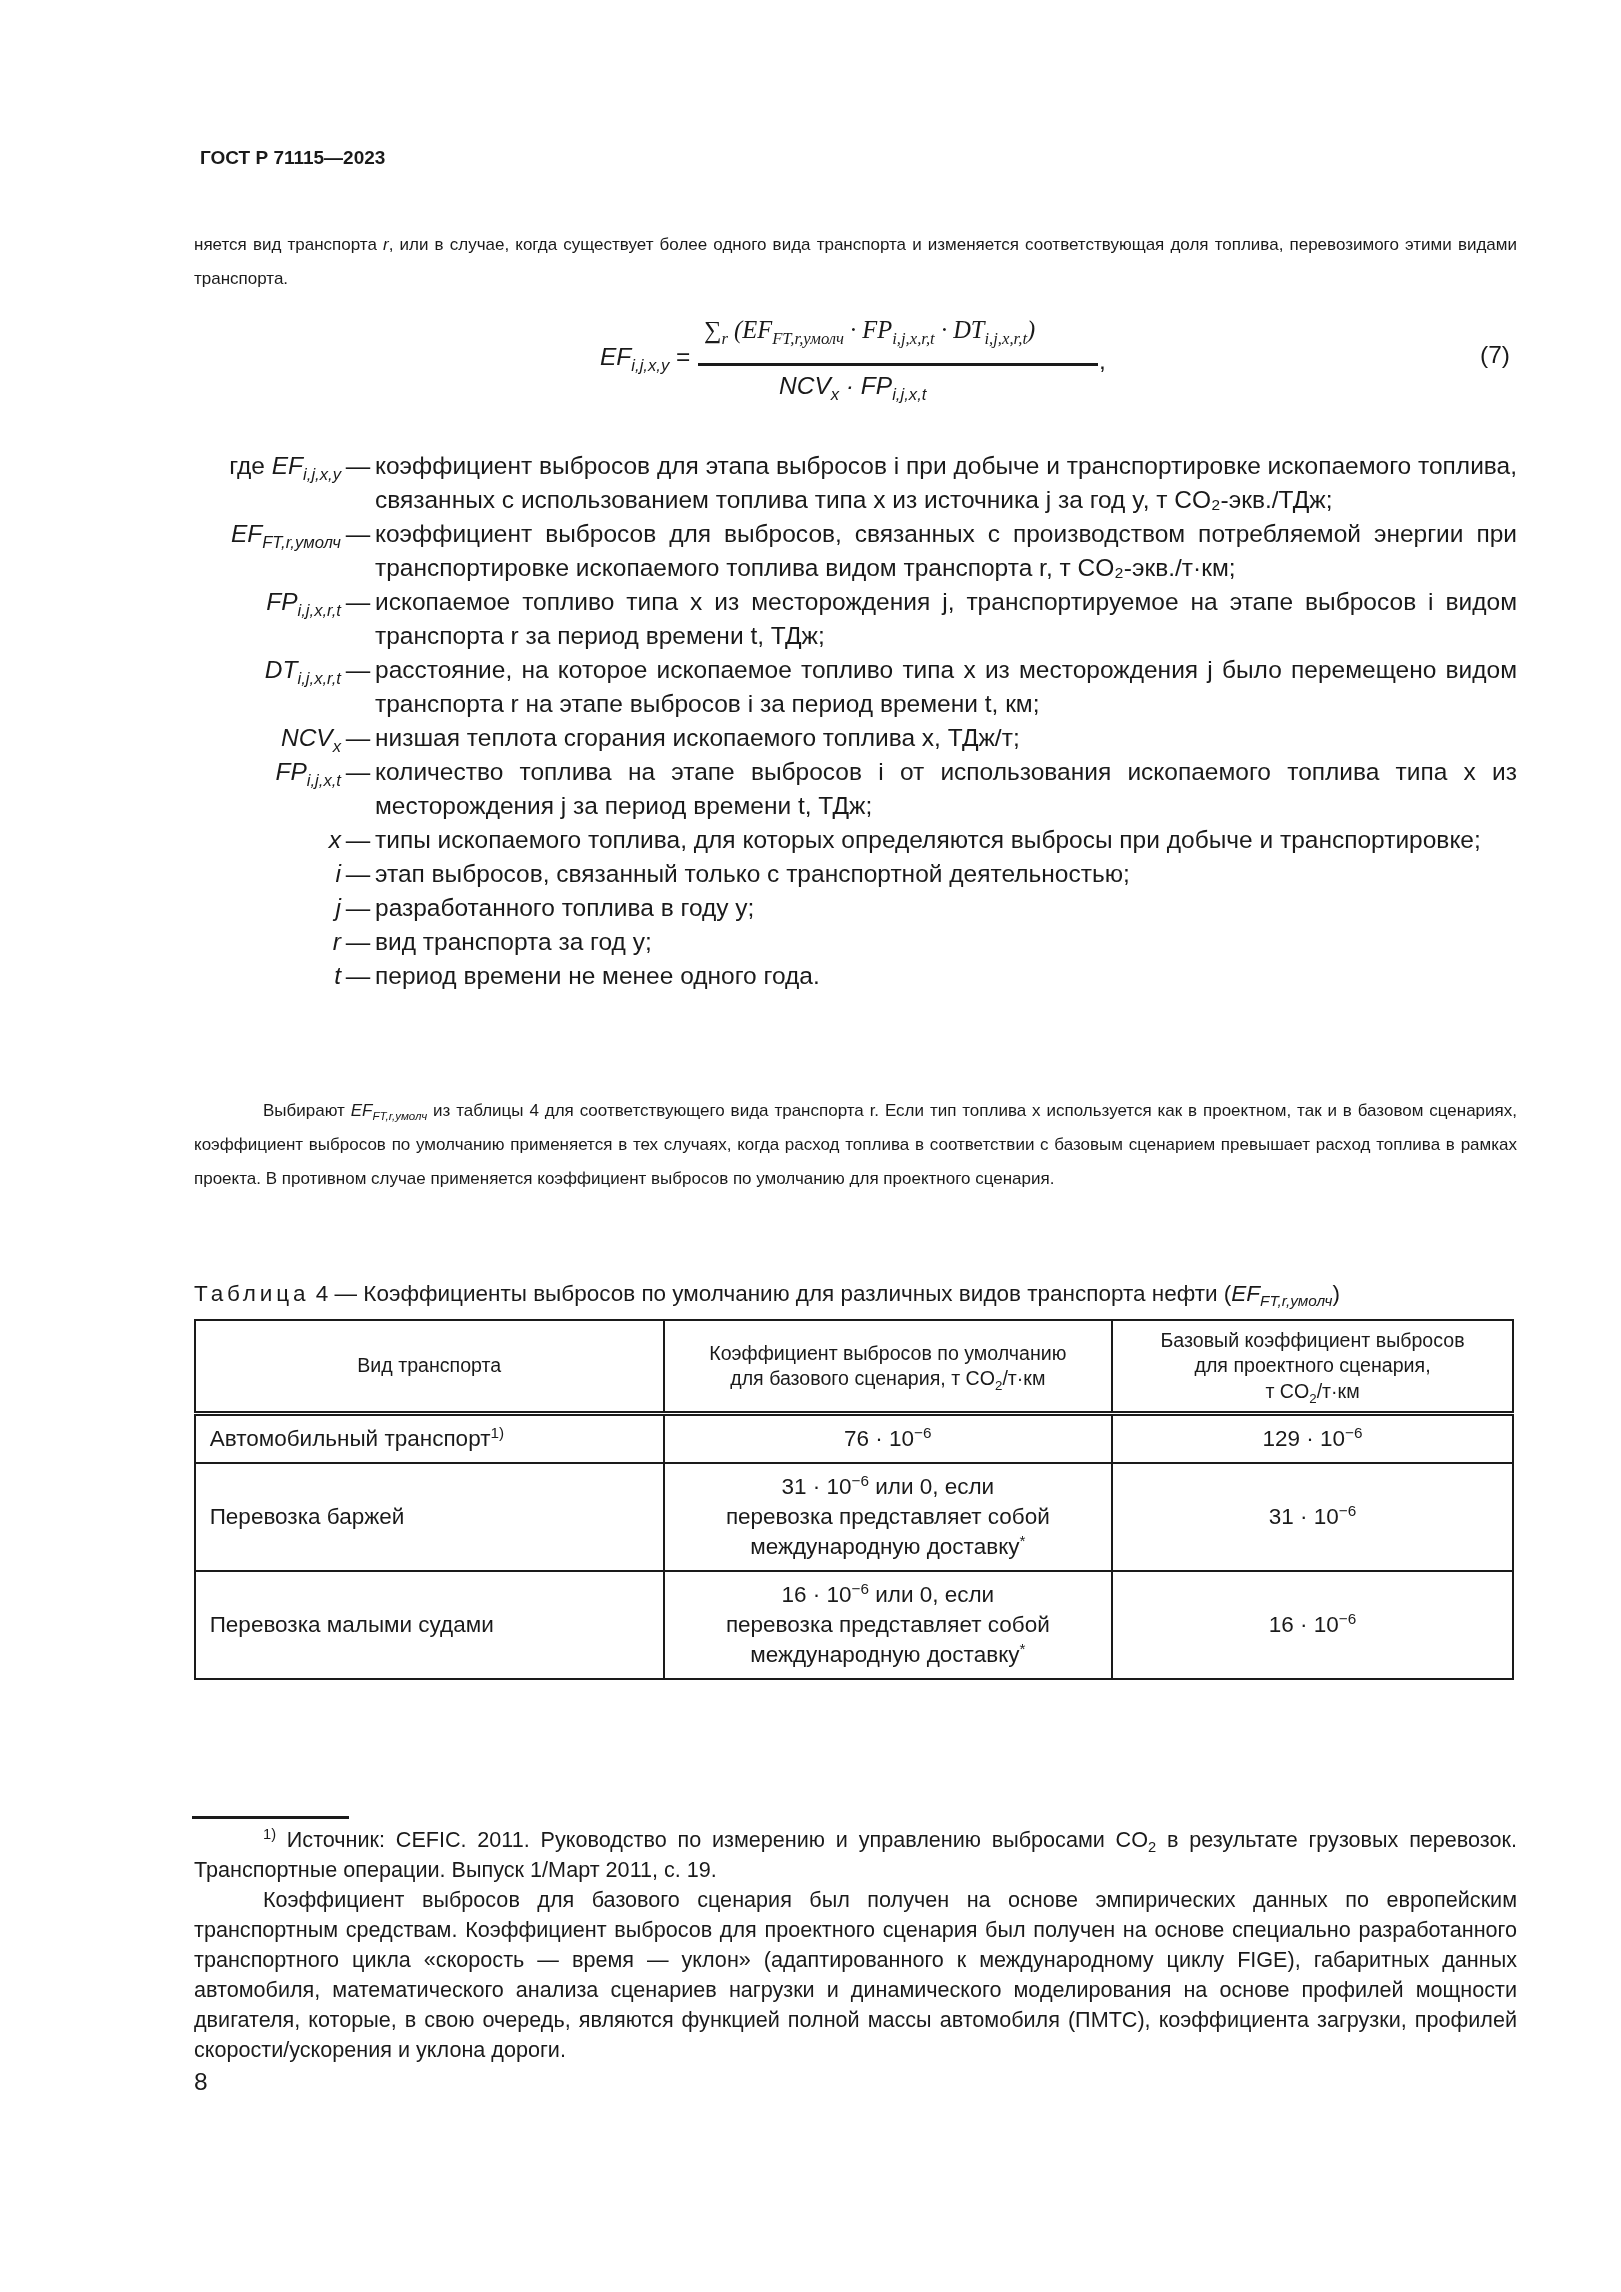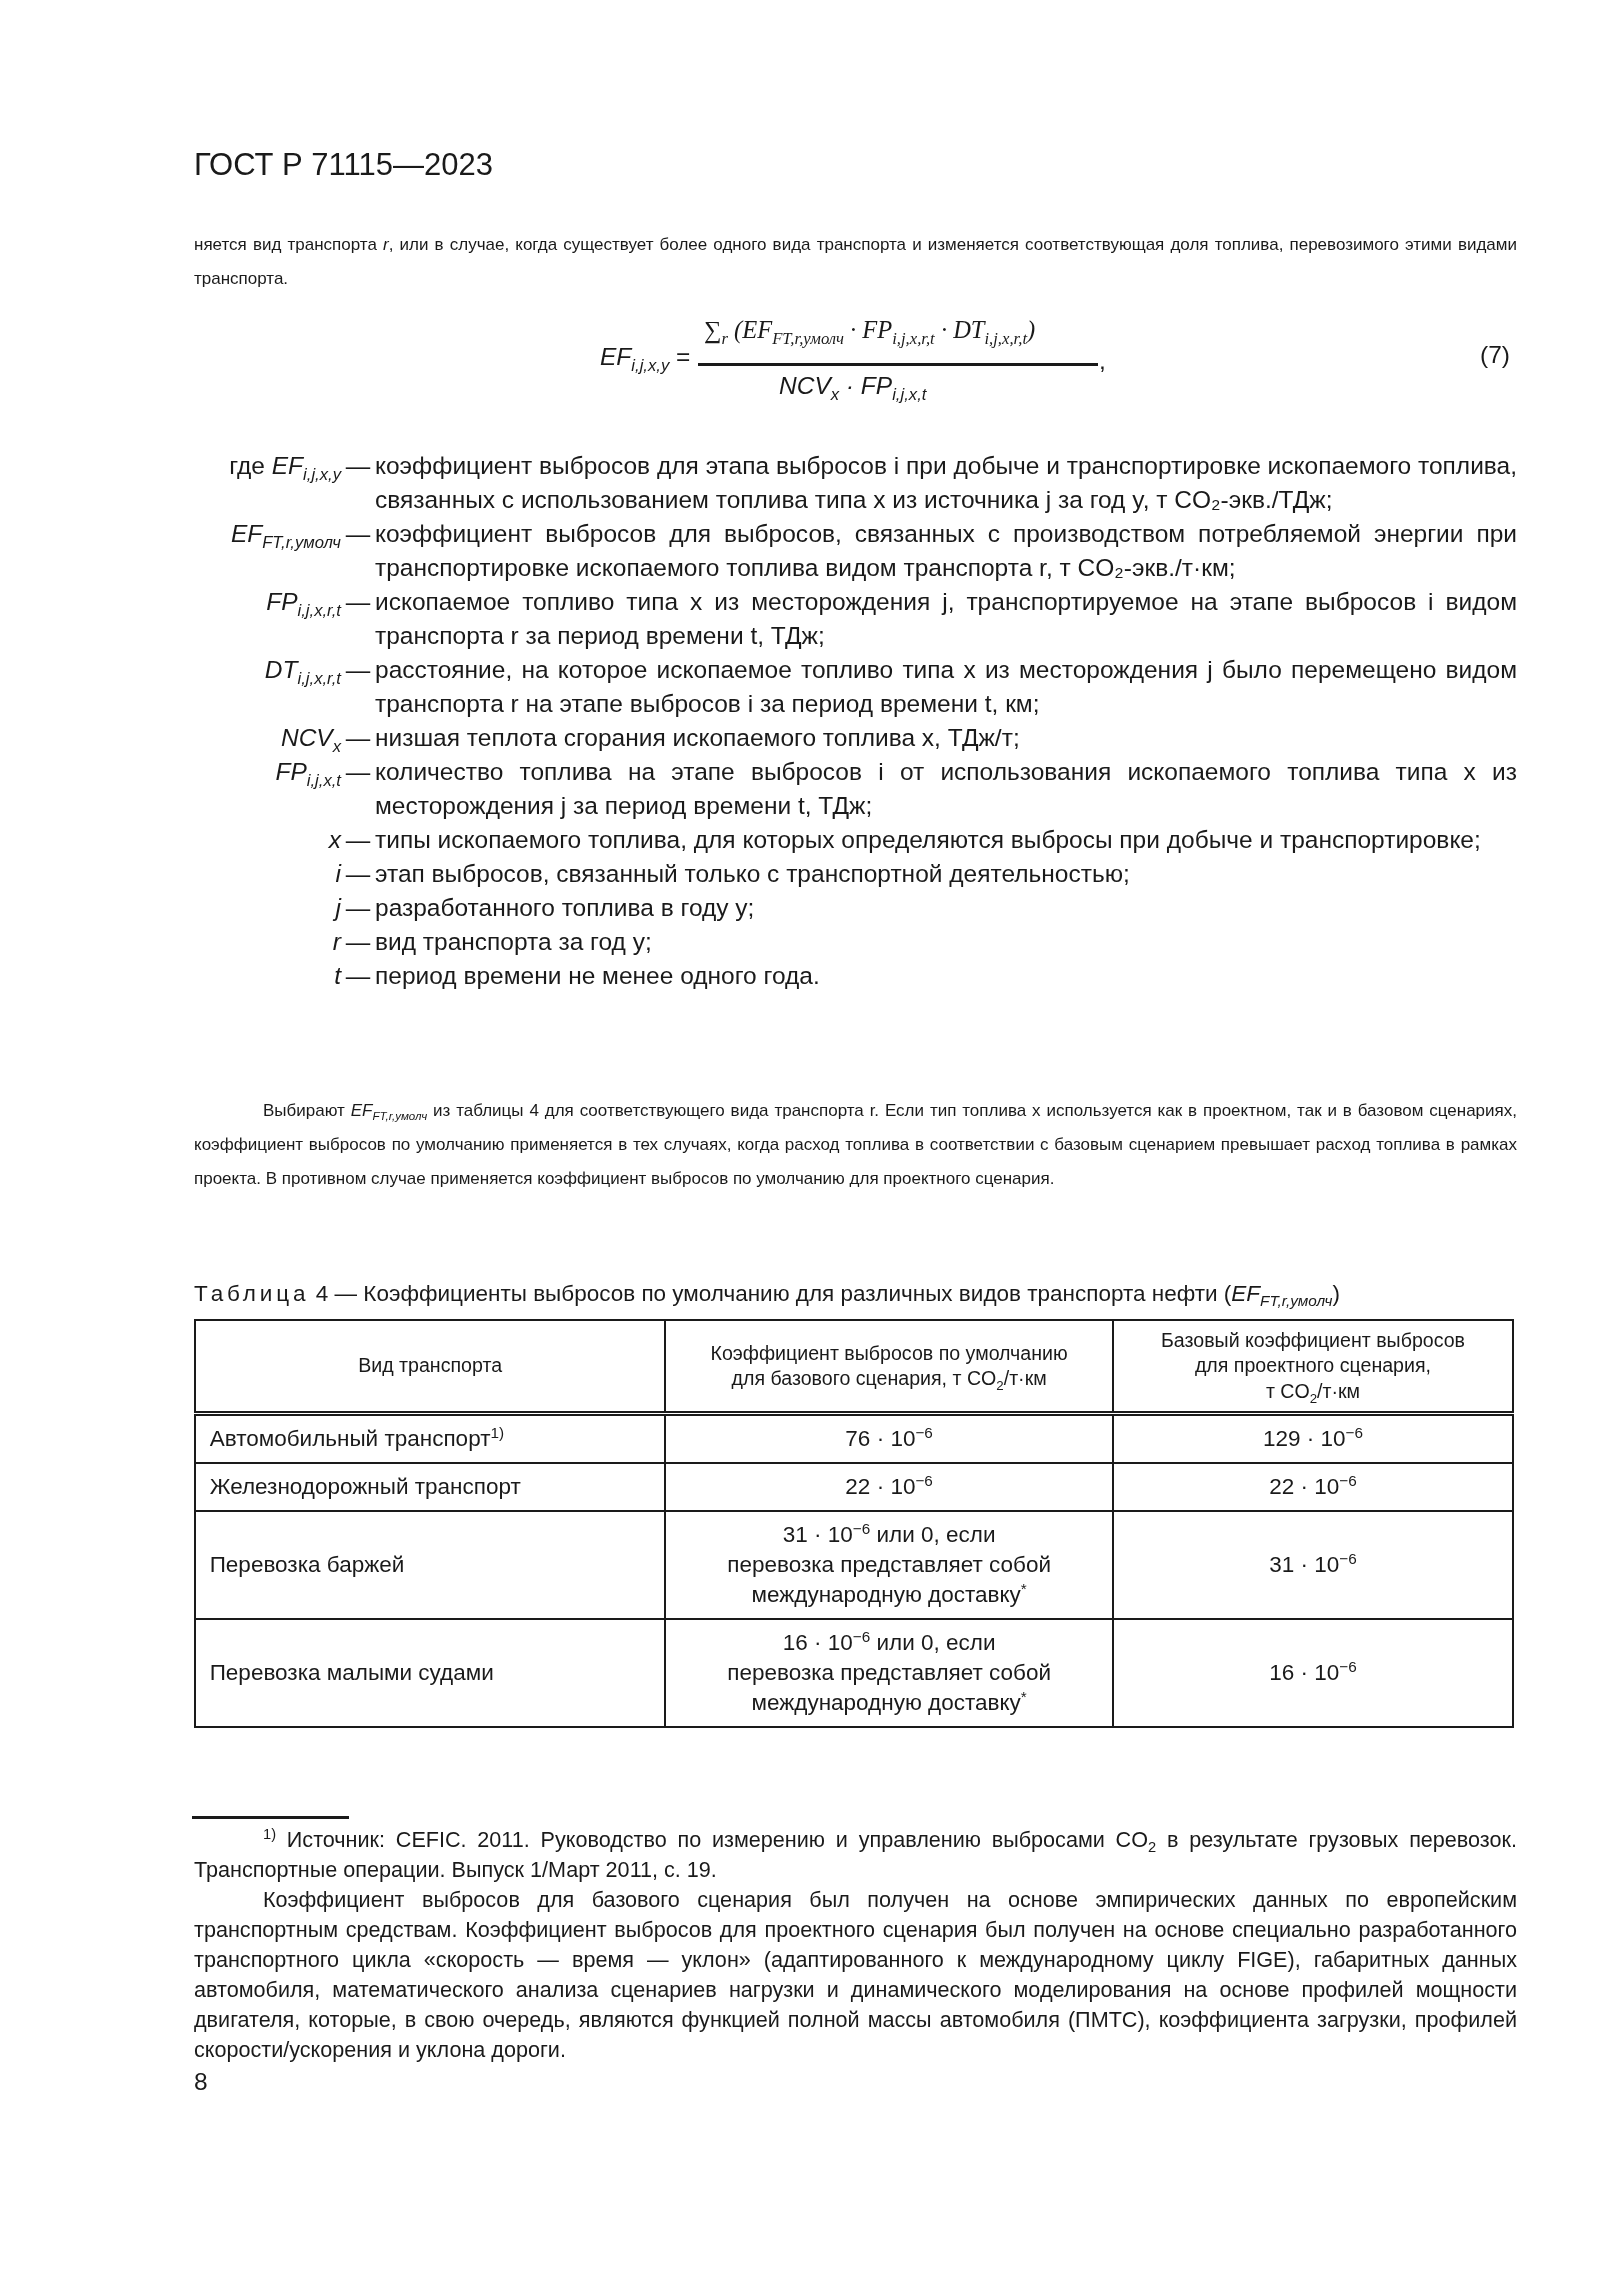--- a/index.html
+++ b/index.html
@@ -5,21 +5,21 @@
   html, body { margin: 0; padding: 0; background: #ffffff; }
   body {
     width: 1621px; height: 2293px; position: relative; overflow: hidden;
     font-family: "Liberation Sans", sans-serif; color: #1a1a1a;
   }
   .abs { position: absolute; }
   .it { font-style: italic; }
   sub, sup { font-size: 0.68em; line-height: 0; }
   sub { vertical-align: -0.35em; }
   sup { vertical-align: 0.55em; }
-  .doc-header { left: 194px; top: 147px; font-size: 31px; font-weight: normal; }
+  .doc-header { left: 200px; top: 147px; font-size: 19px; font-weight: bold; }
   .para { left: 194px; width: 1323px; font-size: 17px; line-height: 34px; text-align: justify; }
   .para p { margin: 0; }
   .indent { text-indent: 69px; }
   .formula { font-size: 24.5px; }
   .frac-line { position: absolute; height: 2.9px; background: #1a1a1a; }
   .defs { left: 194px; top: 449px; width: 1323px; font-size: 24.5px; line-height: 34px; }
   .def-row { display: flex; margin-bottom: 0; }
   .def-term { width: 147px; text-align: right; white-space: nowrap; flex-shrink: 0; }
   .def-dash { width: 34px; text-align: center; flex-shrink: 0; }
   .def-text { flex: 1; text-align: justify; }
@@ -136,25 +136,20 @@
       <th class="col2"><span>Коэффициент выбросов по умолчанию</span><br><span>для базового сценария, т CO</span><sub>2</sub><span>/т·км</span></th>
       <th class="col3"><span>Базовый коэффициент выбросов</span><br><span>для проектного сценария,</span><br><span>т CO</span><sub>2</sub><span>/т·км</span></th>
     </tr>
   </thead>
   <tbody>
     <tr style="height:49px;">
       <td class="c1"><span>Автомобильный транспорт</span><sup>1)</sup></td>
       <td class="c2"><span>76 · 10</span><sup>−6</sup></td>
       <td class="c3"><span>129 · 10</span><sup>−6</sup></td>
     </tr>
-    <tr style="height:48px;">
-      <td class="c1"><span>Железнодорожный транспорт</span></td>
-      <td class="c2"><span>22 · 10</span><sup>−6</sup></td>
-      <td class="c3"><span>22 · 10</span><sup>−6</sup></td>
-    </tr>
     <tr style="height:108px;">
       <td class="c1"><span>Перевозка баржей</span></td>
       <td class="c2"><span>31 · 10</span><sup>−6</sup><span> или 0, если</span><br><span>перевозка представляет собой</span><br><span>международную доставку</span><sup>*</sup></td>
       <td class="c3"><span>31 · 10</span><sup>−6</sup></td>
     </tr>
     <tr style="height:108px;">
       <td class="c1"><span>Перевозка малыми судами</span></td>
       <td class="c2"><span>16 · 10</span><sup>−6</sup><span> или 0, если</span><br><span>перевозка представляет собой</span><br><span>международную доставку</span><sup>*</sup></td>
       <td class="c3"><span>16 · 10</span><sup>−6</sup></td>
     </tr>

